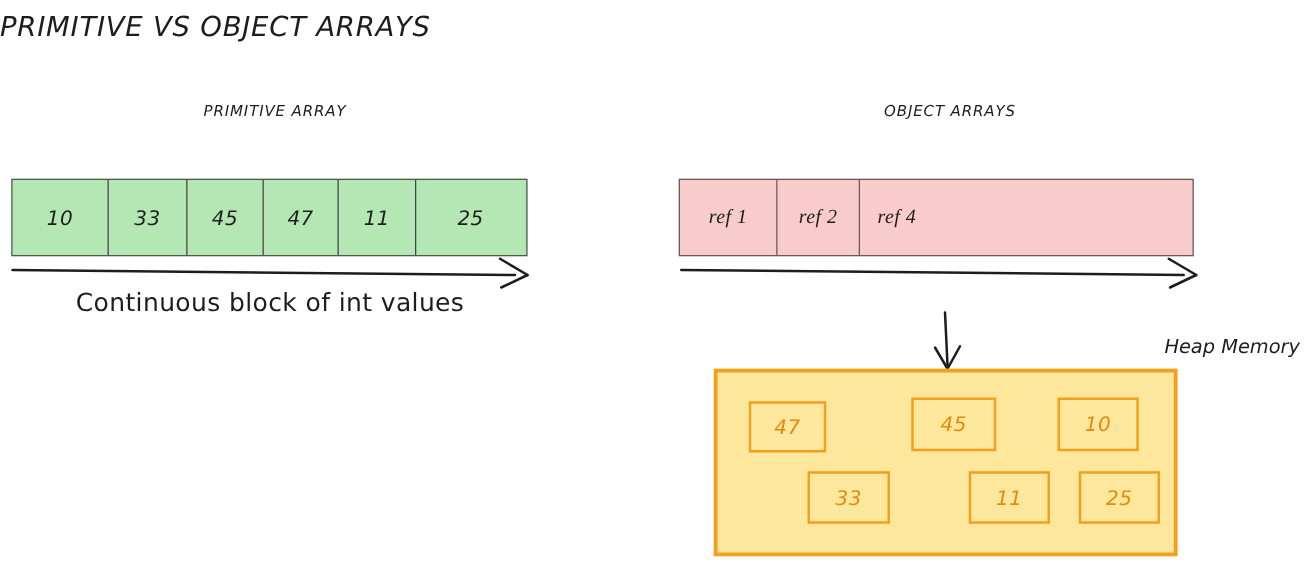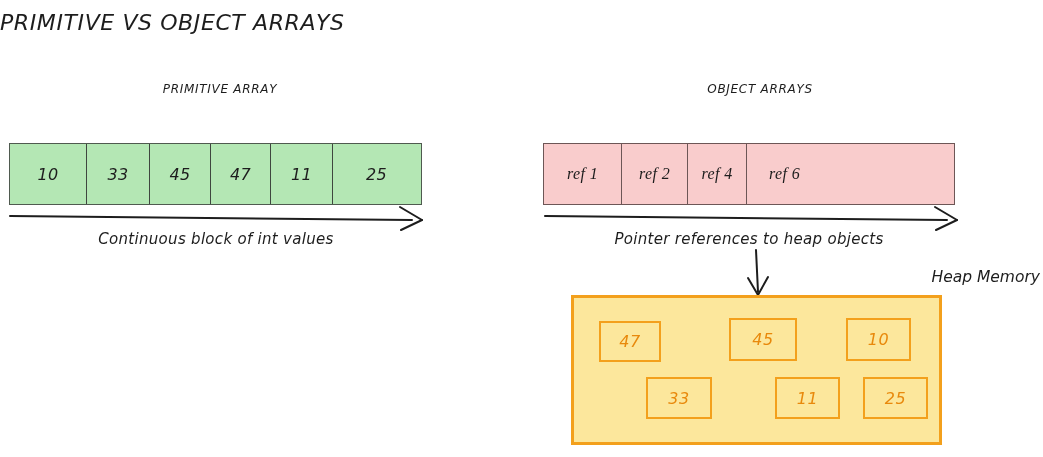--- a/index.html
+++ b/index.html
@@ -42,23 +42,22 @@
     letter-spacing: 0.7px;
     color: #1d1d1d;
     font-style: italic;
     text-align: center;
   }
   #subtitle-left  { left: 60px;  top: 82px; width: 320px; }
   #subtitle-right { left: 620px; top: 82px; width: 280px; }
 
   .caption {
     position: absolute;
-    font-size: 15px;
-    color: #1d1d1d;
-    font-style: italic;
+    font-size: 20px;
+    color: #1d1d1d;
     text-align: center;
     letter-spacing: 0.3px;
   }
   #caption-left  { left: 10px;  top: 230px; width: 412px; }
   #caption-right { left: 543px; top: 230px; width: 412px; }
 
   #heap-label {
     position: absolute;
     left: 860px;
     top: 268px;
@@ -165,30 +164,28 @@
     <line x1="392" y1="1" x2="414" y2="14" stroke="#1d1d1d" stroke-width="2" stroke-linecap="round"></line>
     <line x1="414" y1="14" x2="393" y2="24" stroke="#1d1d1d" stroke-width="2" stroke-linecap="round"></line>
   </svg>
 
   <div class="caption" id="caption-left">Continuous block of int values</div>
 
   <div class="array-row" id="object-array">
     <div class="cell" style="width:78px">ref 1</div>
     <div class="cell" style="width:66px">ref 2</div>
     <div class="cell" style="width:59px">ref 4</div>
-    <div class="cell" style="width:75px">ref 6</div>
   </div>
 
   <svg class="arrow-svg" id="arrow-right-svg" width="422" height="26">
     <line x1="2" y1="10" x2="404" y2="14" stroke="#1d1d1d" stroke-width="2" stroke-linecap="round"></line>
     <line x1="392" y1="1" x2="414" y2="14" stroke="#1d1d1d" stroke-width="2" stroke-linecap="round"></line>
     <line x1="414" y1="14" x2="393" y2="24" stroke="#1d1d1d" stroke-width="2" stroke-linecap="round"></line>
   </svg>
 
-  <div class="caption" id="caption-right">Pointer references to heap objects</div>
 
   <svg class="arrow-svg" id="arrow-down-svg" width="50" height="52">
     <line x1="21" y1="2" x2="23" y2="44" stroke="#1d1d1d" stroke-width="2" stroke-linecap="round"></line>
     <line x1="13" y1="30" x2="23" y2="47" stroke="#1d1d1d" stroke-width="2" stroke-linecap="round"></line>
     <line x1="33" y1="29" x2="23" y2="47" stroke="#1d1d1d" stroke-width="2" stroke-linecap="round"></line>
   </svg>
 
   <div id="heap-label">Heap Memory</div>
 
   <div id="heap-box">

